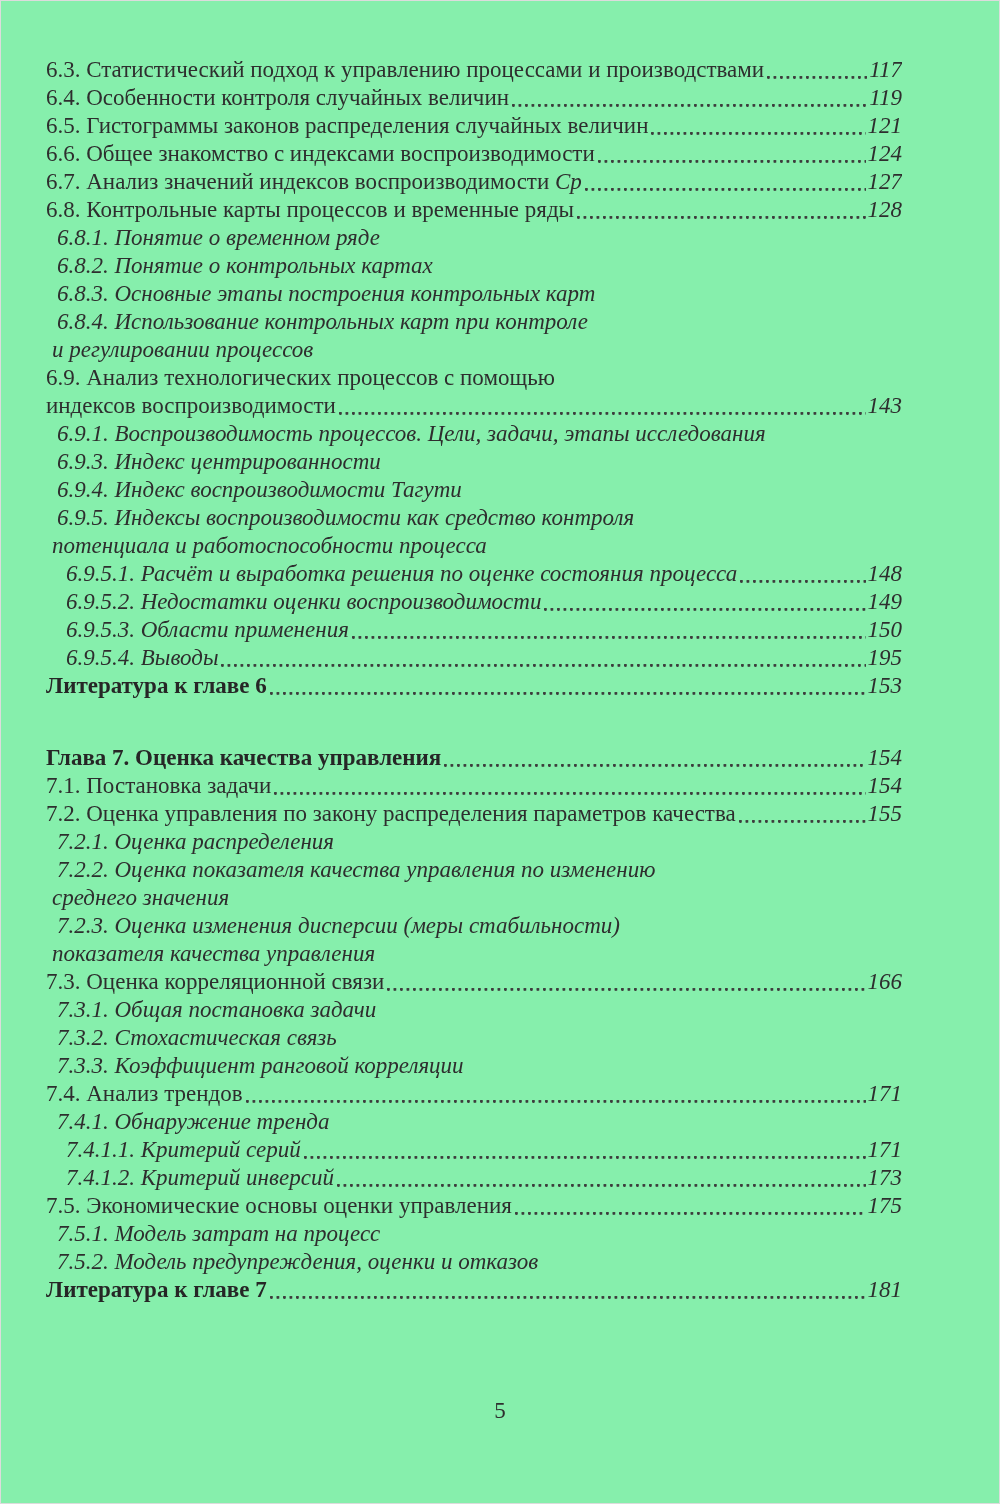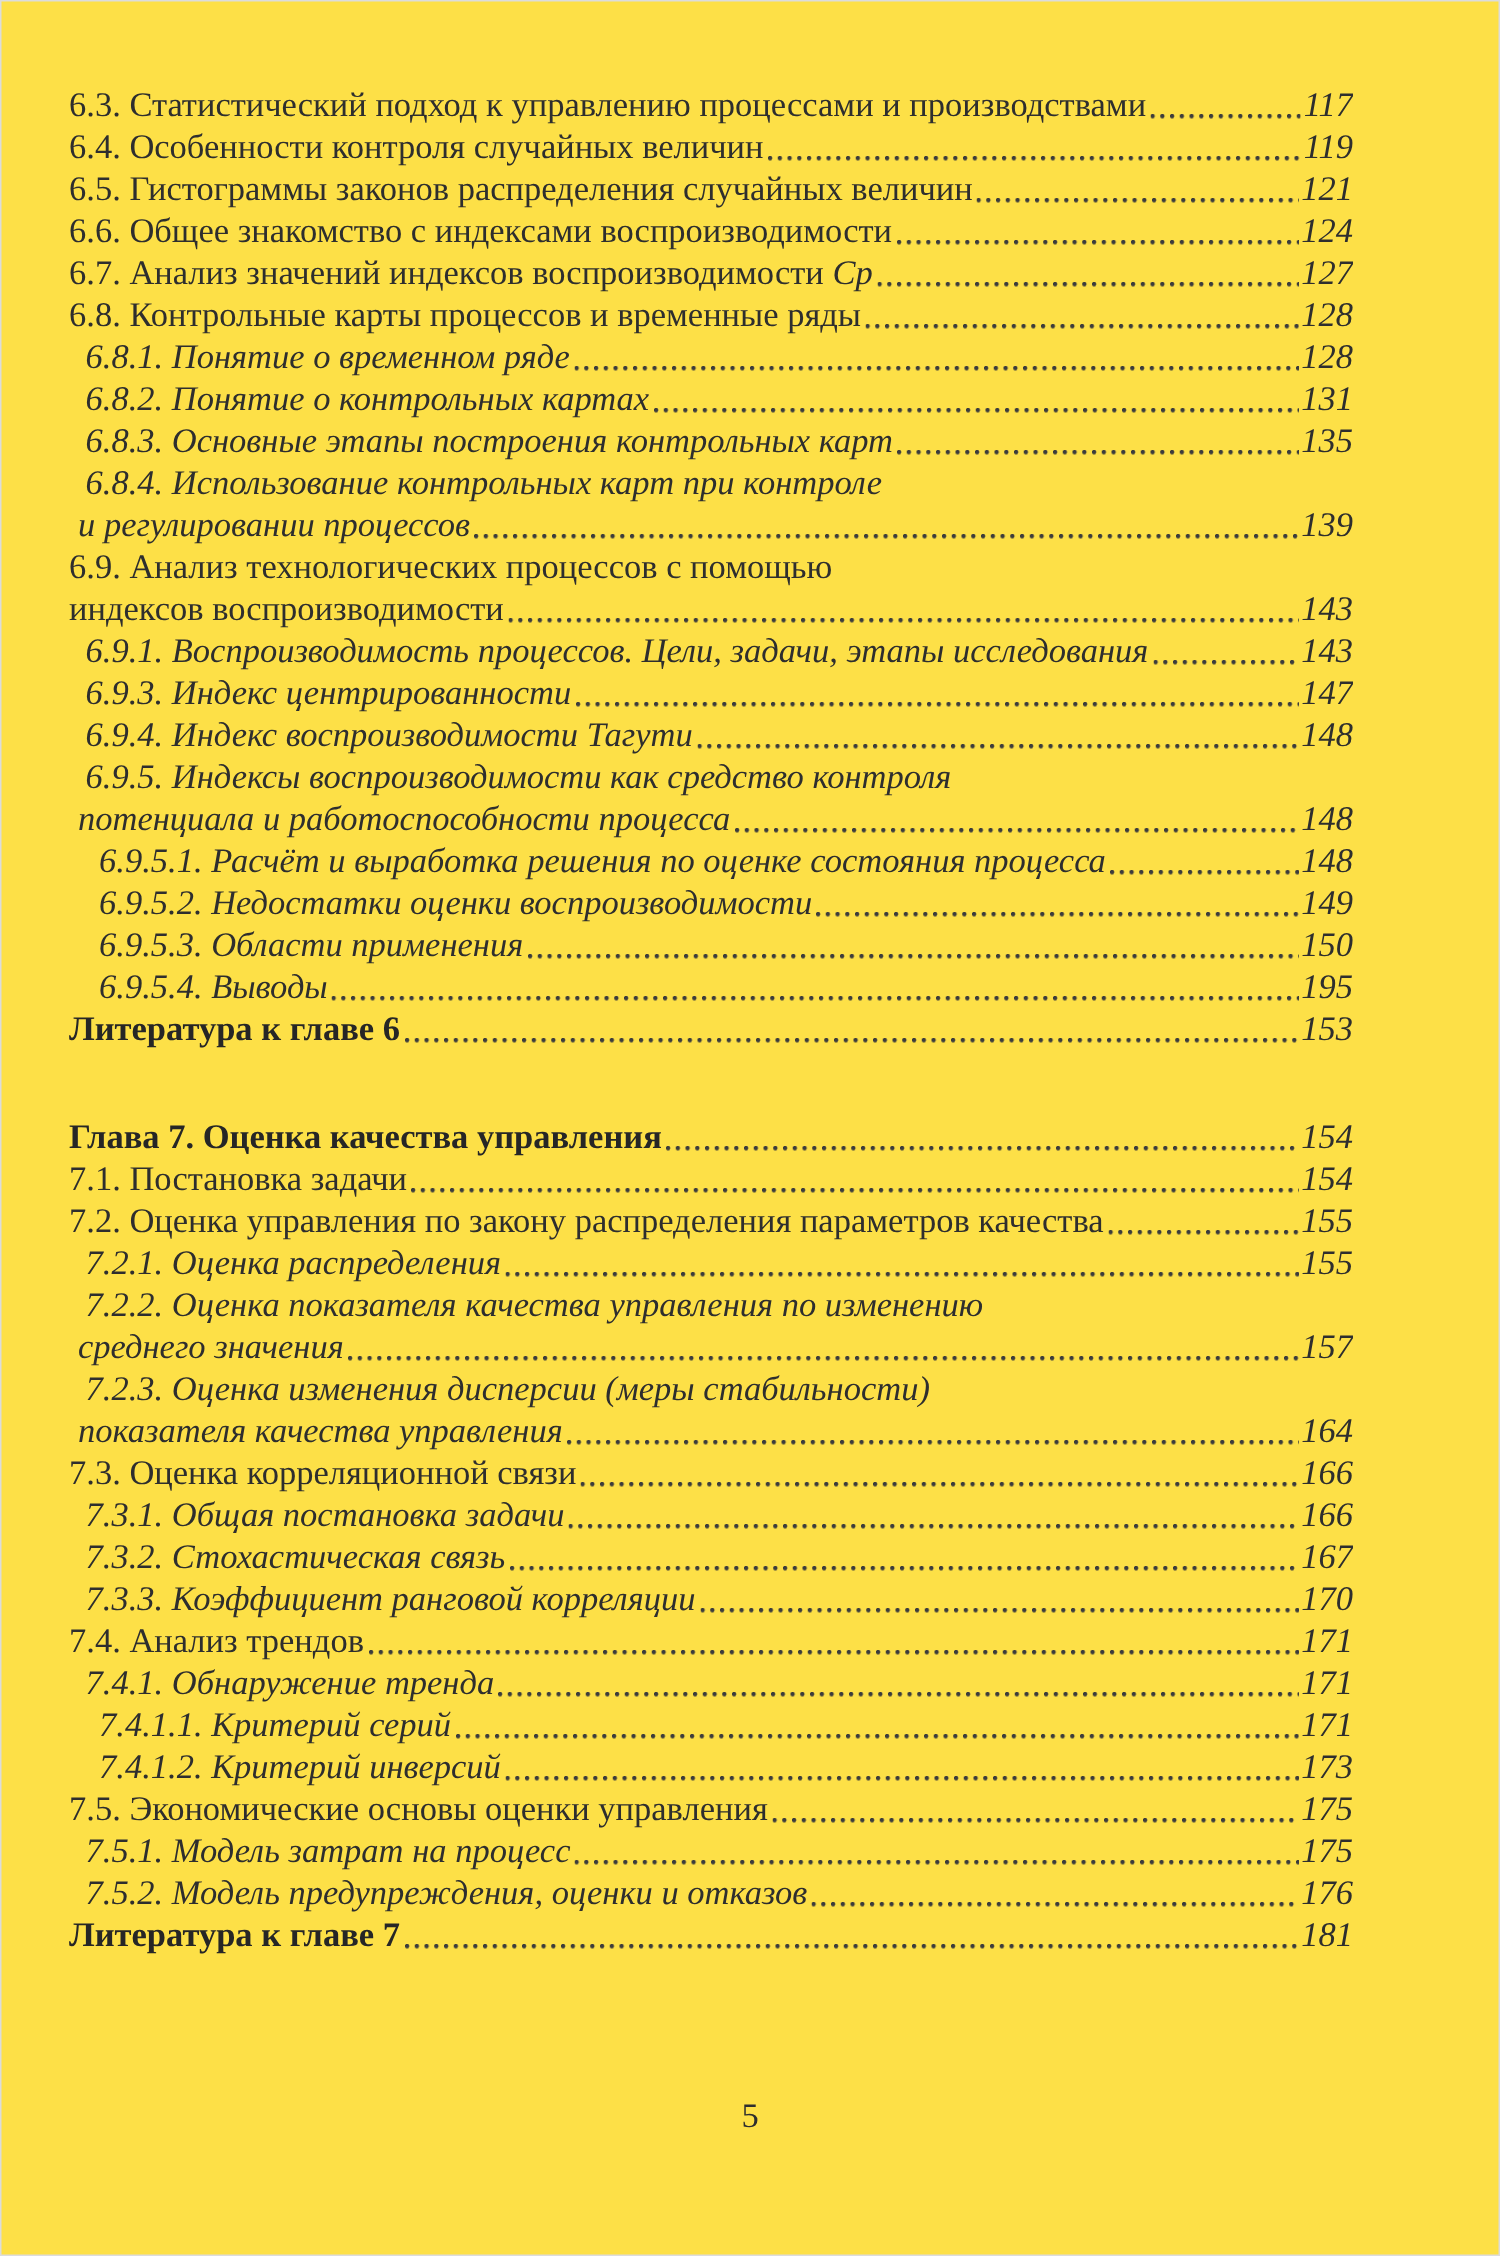--- a/index.html
+++ b/index.html
@@ -8,42 +8,42 @@
     background: #ffffff;
     position: relative;
     font-family: "Liberation Serif", "DejaVu Serif", serif;
     color: #2e2e2e;
     overflow: hidden;
   }
   .page {
     position: absolute; inset: 0;
     box-sizing: border-box;
     border: 1px solid #dcdcdc;
-    background: #fde047;
+    background: #86efac;
   }
   .toc {
     position: absolute;
     left: 45px; top: 55px;
     width: 856px;
     font-size: 23px;
     line-height: 28px;
   }
   .row {
     display: flex;
     align-items: baseline;
     white-space: pre;
     height: 28px;
     overflow: hidden;
   }
   .row.gap { margin-top: 44px; }
   .row.italic .txt, .row i { font-style: italic; }
   .row.bold .txt { font-weight: bold; color: #262626; }
   .lvl0 { padding-left: 0; }
   .lvl1 { padding-left: 0; }
-  .lvl2 { padding-left: 11px; }
+  .lvl2 { padding-left: 11px; flex-direction: column; }
   .lvl3 { padding-left: 20px; }
   .cont.lvl1 { padding-left: 0; justify-content: space-between; }
   .cont.lvl2 { padding-left: 6px; }
   .txt, .row i { flex: 0 0 auto; }
   .leader {
     flex: 1 1 auto;
     align-self: flex-end;
     height: 3px;
     margin: 0 2px 5px 3px;
     min-width: 10px;

